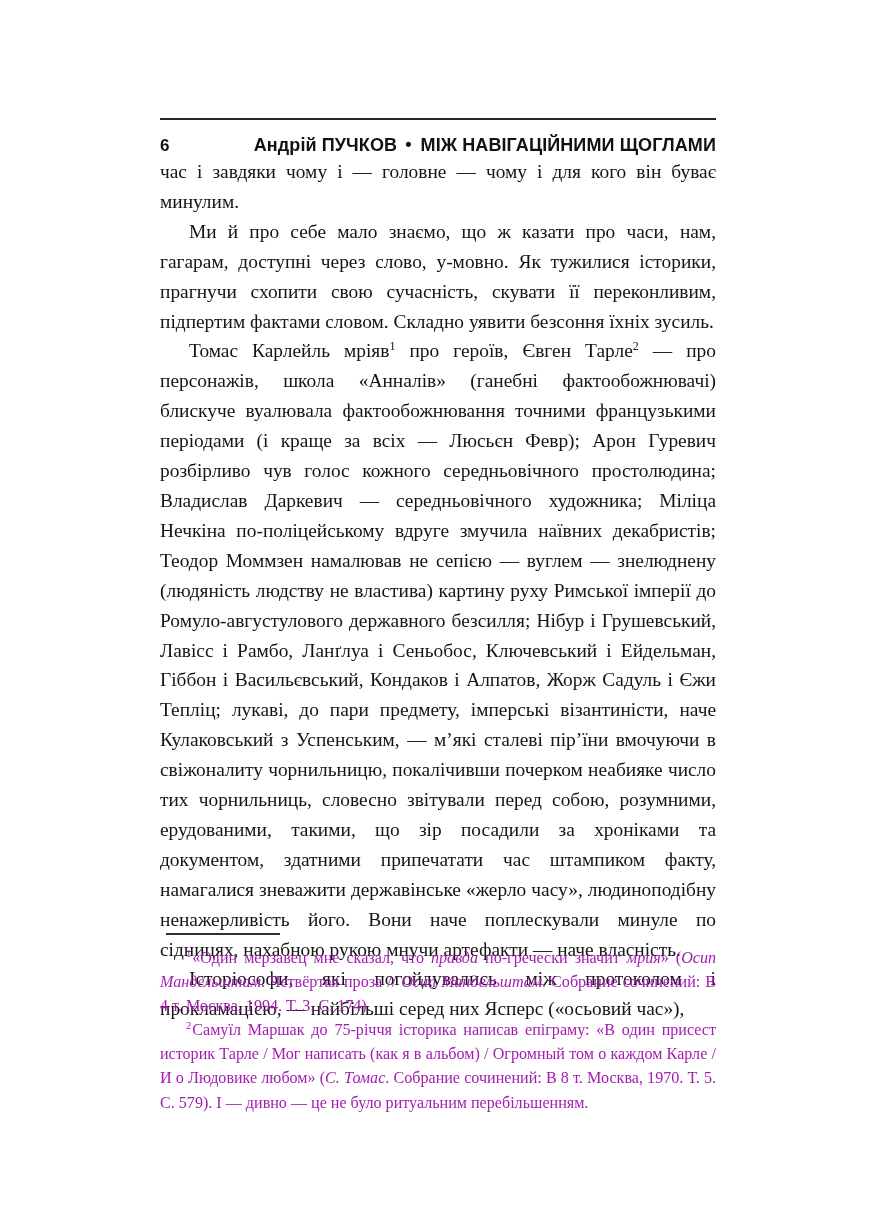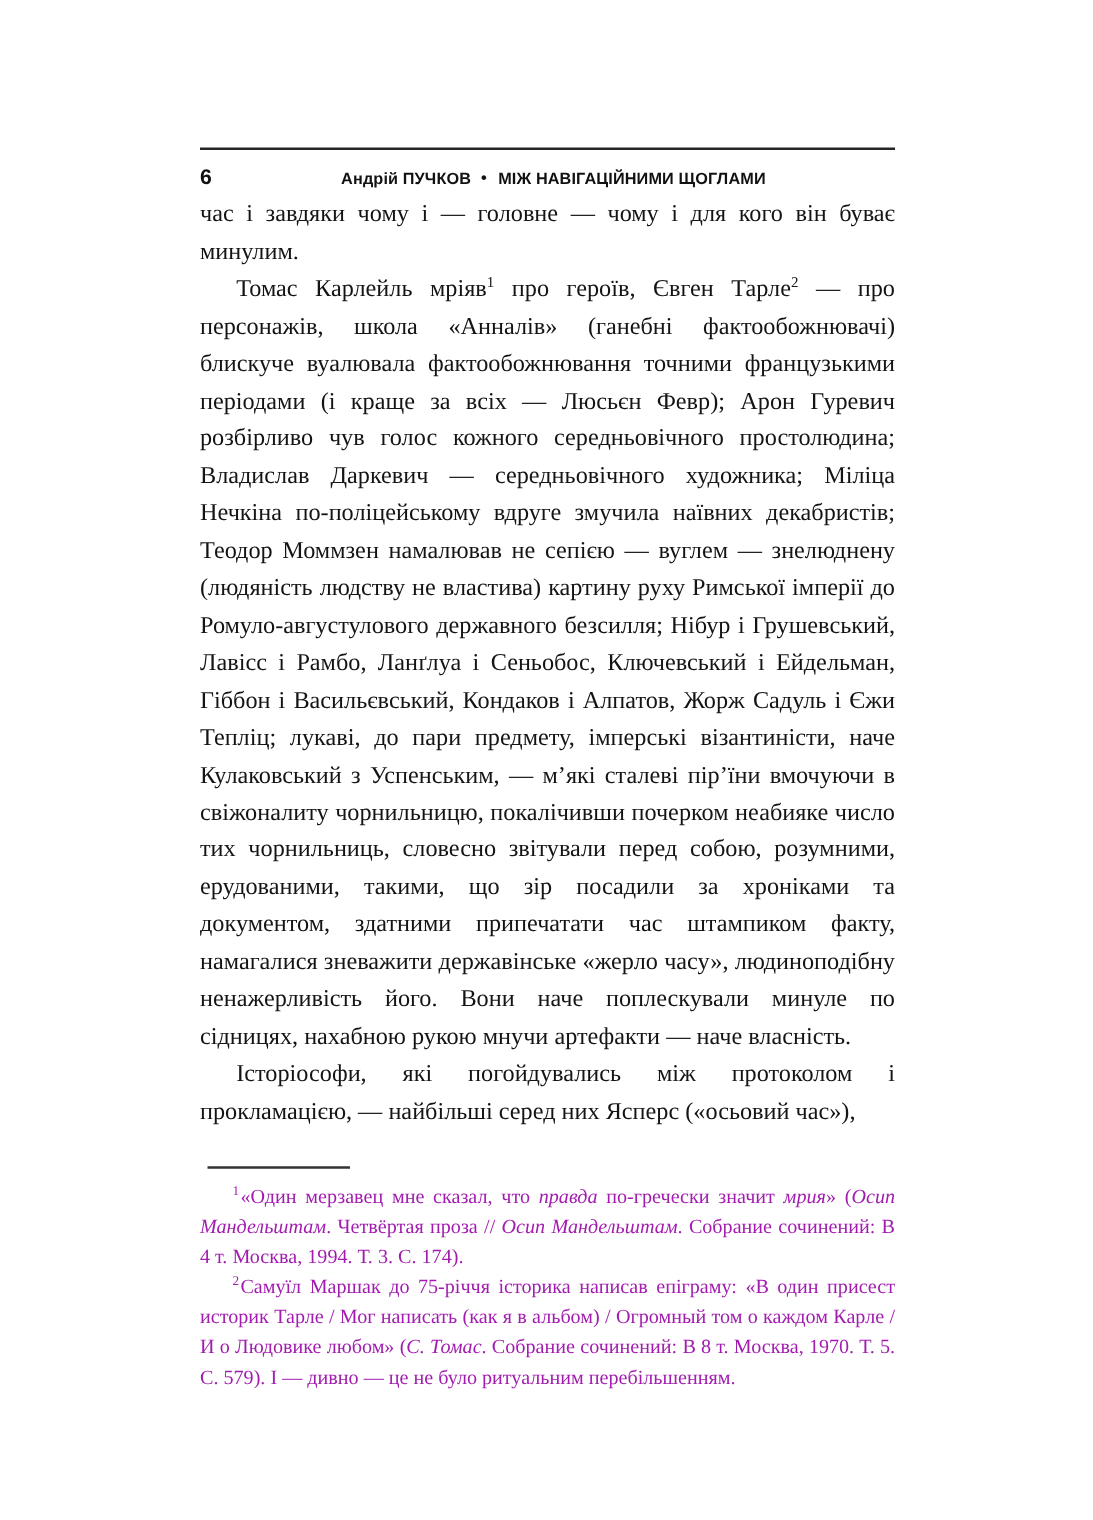--- a/index.html
+++ b/index.html
@@ -31,24 +31,24 @@
   .folio {
     font-family: "Liberation Sans", "DejaVu Sans", sans-serif;
     font-weight: bold;
     font-size: 17px;
     line-height: 1;
     color: #111111;
     letter-spacing: 0;
   }
   .head-title {
     flex: 1;
-    text-align: center;
+    text-align: right;
     font-family: "Liberation Sans", "DejaVu Sans", sans-serif;
     font-weight: bold;
-    font-size: 13px;
+    font-size: 18px;
     line-height: 1;
     color: #111111;
     letter-spacing: 0.1px;
     white-space: nowrap;
     margin-top: 44px;
   }
   .head-author { letter-spacing: 0.1px; }
   .head-sep {
     display: inline-block;
     padding: 0 9px 0 8px;
@@ -131,20 +131,21 @@
     <span class="head-title">
       <span class="head-author">Андрій ПУЧКОВ</span><span class="head-sep">•</span><span class="head-book">МІЖ НАВІГАЦІЙНИМИ ЩОГЛАМИ</span>
     </span>
   </div>
   <div class="head-rule"></div>
 
   <div class="body-text">
 
     <p class="noindent">час і завдяки чому і — головне — чому і для кого він буває минулим.</p>
 
+    <p>Ми й про себе мало знаємо, що ж казати про часи, нам, гагарам, доступні через слово, у-мовно. Як тужилися історики, прагнучи схопити свою сучасність, скувати її переконливим, підпертим фактами словом. Складно уявити безсоння їхніх зусиль.</p>
 
     <p><span>Томас Карлейль мріяв</span><sup>1</sup><span> про героїв, Євген Тарле</span><sup>2</sup><span> — про персонажів, школа «Анналів» (ганебні фактообожнювачі) блискуче вуалювала фактообожнювання точними французькими періодами (і краще за всіх — Люсьєн Февр); Арон Гуревич розбірливо чув голос кожного середньовічного простолюдина; Владислав Даркевич — середньовічного художника; Міліца Нечкіна по-поліцейському вдруге змучила наївних декабристів; Теодор Моммзен намалював не сепією — вуглем — знелюднену (людяність людству не властива) картину руху Римської імперії до Ромуло-августулового державного безсилля; Нібур і Грушевський, Лавісс і Рамбо, Ланґлуа і Сеньобос, Ключевський і Ейдельман, Гіббон і Васильєвський, Кондаков і Алпатов, Жорж Садуль і Єжи Тепліц; лукаві, до пари предмету, імперські візантиністи, наче Кулаковський з Успенським, — м’які сталеві пір’їни вмочуючи в свіжоналиту чорнильницю, покалічивши почерком неабияке число тих чорнильниць, словесно звітували перед собою, розумними, ерудованими, такими, що зір посадили за хроніками та документом, здатними припечатати час штампиком факту, намагалися зневажити державінське «жерло часу», людиноподібну ненажерливість його. Вони наче поплескували минуле по сідницях, нахабною рукою мнучи артефакти — наче власність.</span></p>
 
     <p>Історіософи, які погойдувались між протоколом і прокламацією, — найбільші серед них Ясперс («осьовий час»),</p>
 
   </div>
 
   <div class="fn-rule"></div>
 
   <div class="footnotes">

